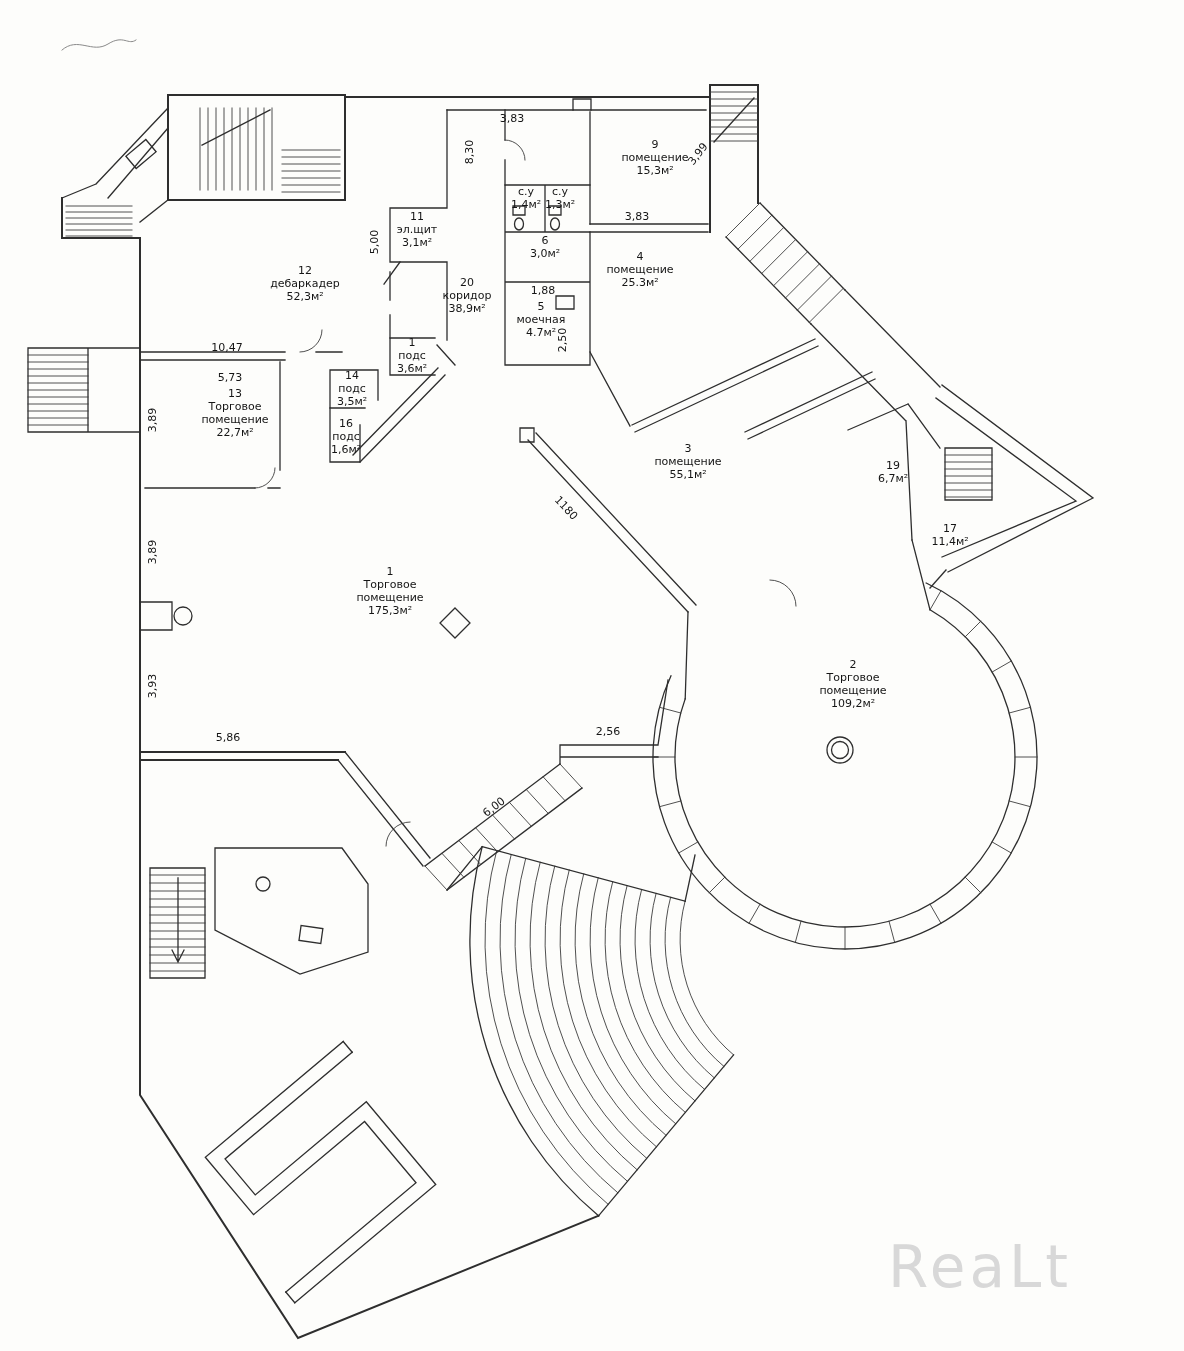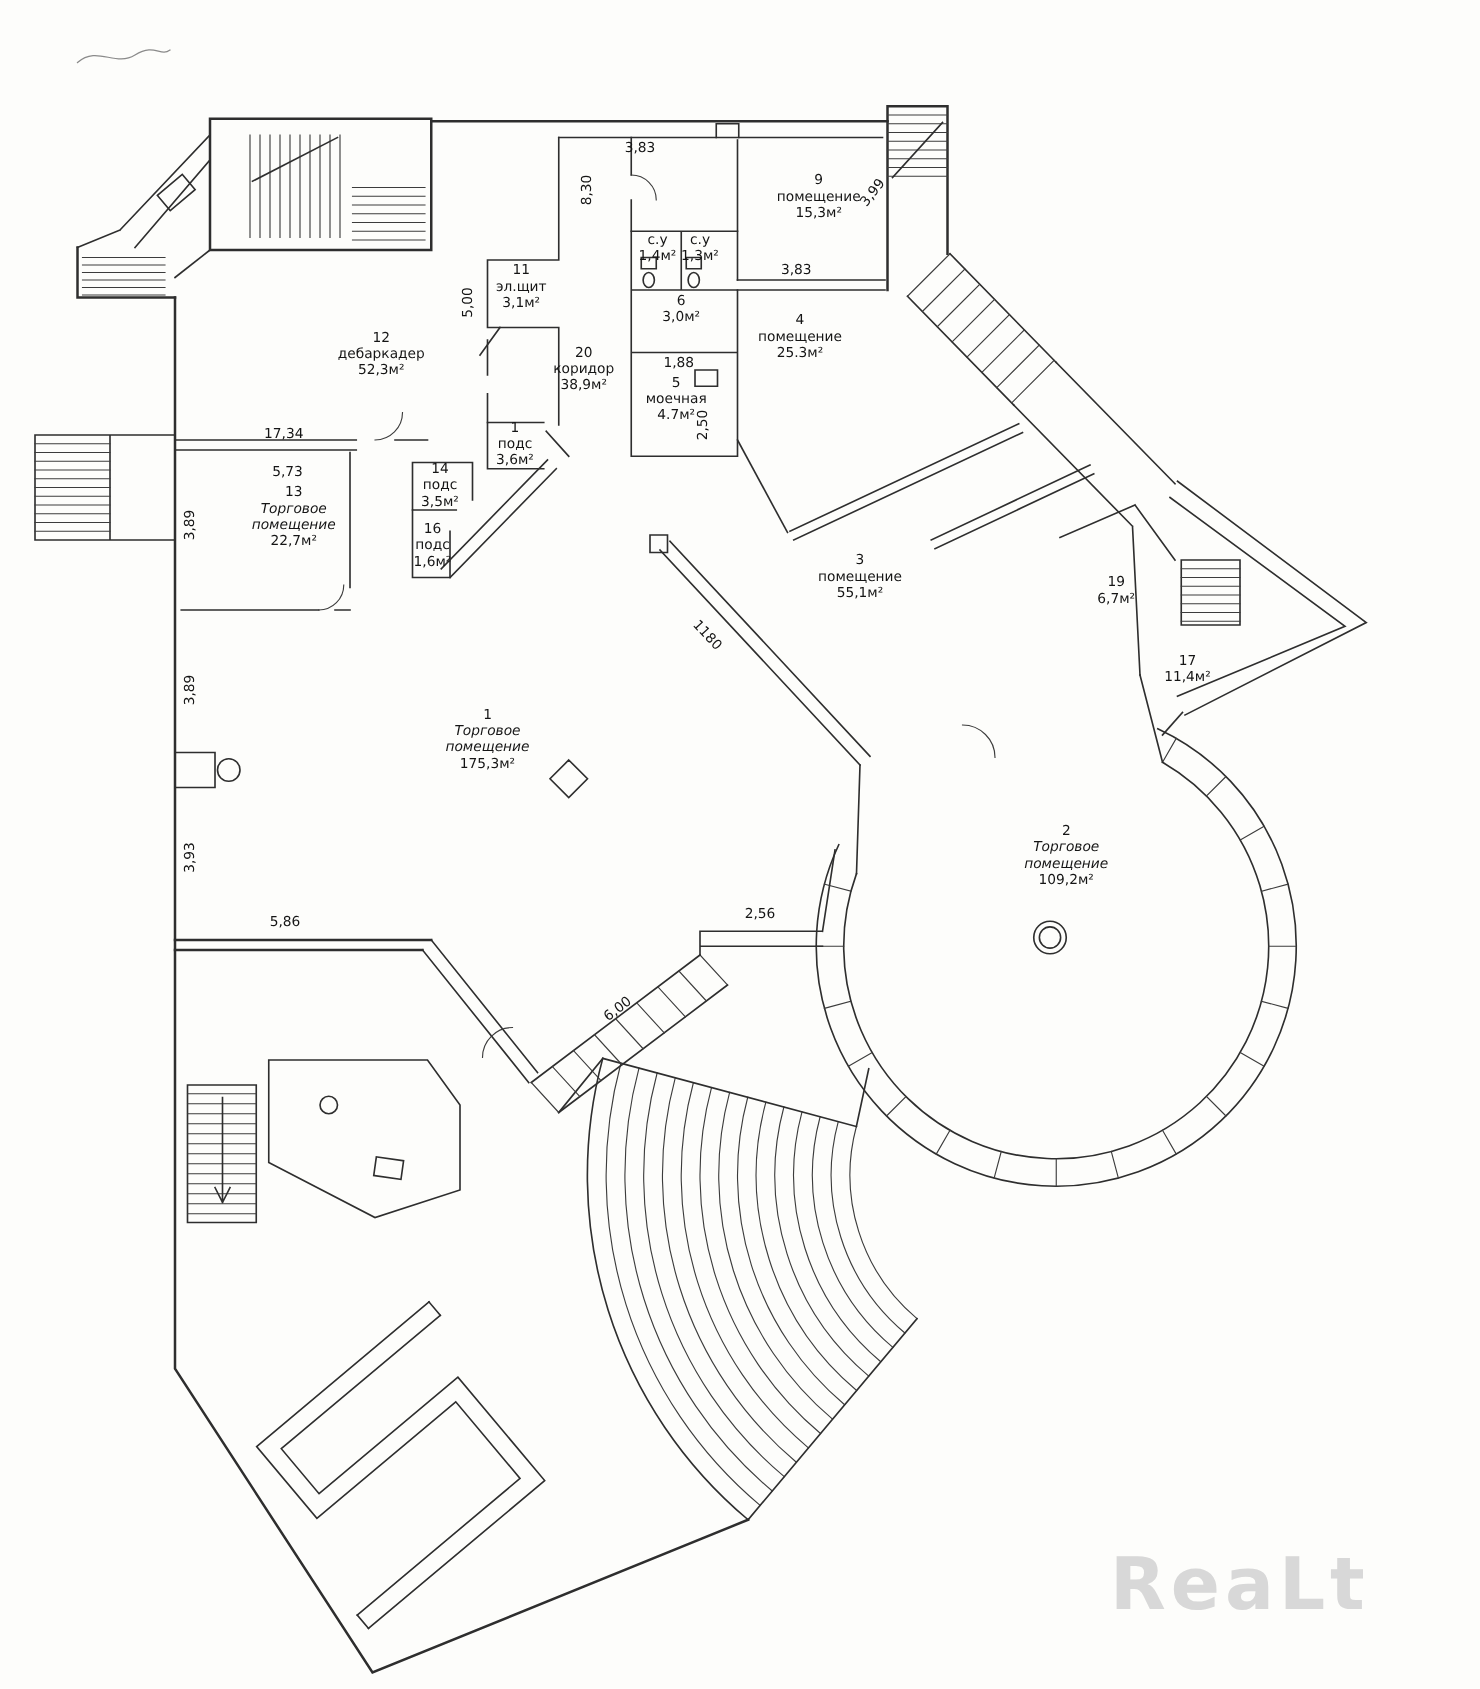--- a/index.html
+++ b/index.html
@@ -7,23 +7,23 @@
         font-family:"DejaVu Sans",sans-serif;color:#151515;}
   svg.plan{position:absolute;left:0;top:0;}
   svg.plan path, svg.plan line, svg.plan rect, svg.plan circle, svg.plan ellipse, svg.plan polyline{
     fill:none;stroke:#2e2e2e;stroke-width:1.3;stroke-linecap:square;}
   svg.plan .w2{stroke-width:2;}
   svg.plan .thin{stroke-width:0.9;stroke:#3c3c3c;}
   svg.plan .faint{stroke:#8a8a8a;stroke-width:1;}
   .room-label{position:absolute;transform:translate(-50%,-50%);text-align:center;
               font-size:11px;line-height:1.18;white-space:nowrap;}
   .room-label .nm{white-space:normal;text-align:center;}
-  .room-label .nm.w86{width:86px;font-style:italic;}
+  .room-label .nm.w86{width:86px;}
   .dim{position:absolute;transform:translate(-50%,-50%);font-size:11px;white-space:nowrap;}
-  .watermark{position:absolute;font-size:58px;font-weight:700;color:#d8d8d8;
+  .watermark{position:absolute;font-size:58px;font-weight:400;color:#d8d8d8;
              letter-spacing:4px;line-height:1;}
 </style>
 </head>
 <body>
 
 <div class="page">
 
 <svg class="plan" width="1184" height="1351" viewBox="0 0 1184 1351">
 
   <g>
@@ -264,21 +264,21 @@
   <div>1,3м²</div>
 </div>
 
 <div class="dim" style="left:512px;top:118px">3,83</div>
 <div class="dim" style="left:469px;top:152px;transform:translate(-50%,-50%) rotate(-90deg)">8,30</div>
 <div class="dim" style="left:698px;top:154px;transform:translate(-50%,-50%) rotate(-52deg)">3,99</div>
 <div class="dim" style="left:637px;top:216px">3,83</div>
 <div class="dim" style="left:374px;top:242px;transform:translate(-50%,-50%) rotate(-90deg)">5,00</div>
 <div class="dim" style="left:543px;top:290px">1,88</div>
 <div class="dim" style="left:562px;top:340px;transform:translate(-50%,-50%) rotate(-90deg)">2,50</div>
-<div class="dim" style="left:227px;top:347px">17,34</div>
+<div class="dim" style="left:227px;top:347px">10,47</div>
 <div class="dim" style="left:230px;top:377px">5,73</div>
 <div class="dim" style="left:152px;top:420px;transform:translate(-50%,-50%) rotate(-90deg)">3,89</div>
 <div class="dim" style="left:152px;top:552px;transform:translate(-50%,-50%) rotate(-90deg)">3,89</div>
 <div class="dim" style="left:152px;top:686px;transform:translate(-50%,-50%) rotate(-90deg)">3,93</div>
 <div class="dim" style="left:228px;top:737px">5,86</div>
 <div class="dim" style="left:608px;top:731px">2,56</div>
 <div class="dim" style="left:494px;top:807px;transform:translate(-50%,-50%) rotate(-37deg)">6,00</div>
 <div class="dim" style="left:566px;top:508px;transform:translate(-50%,-50%) rotate(47deg)">1180</div>
 
 <div class="watermark" style="left:888px;top:1238px">ReaLt</div>

